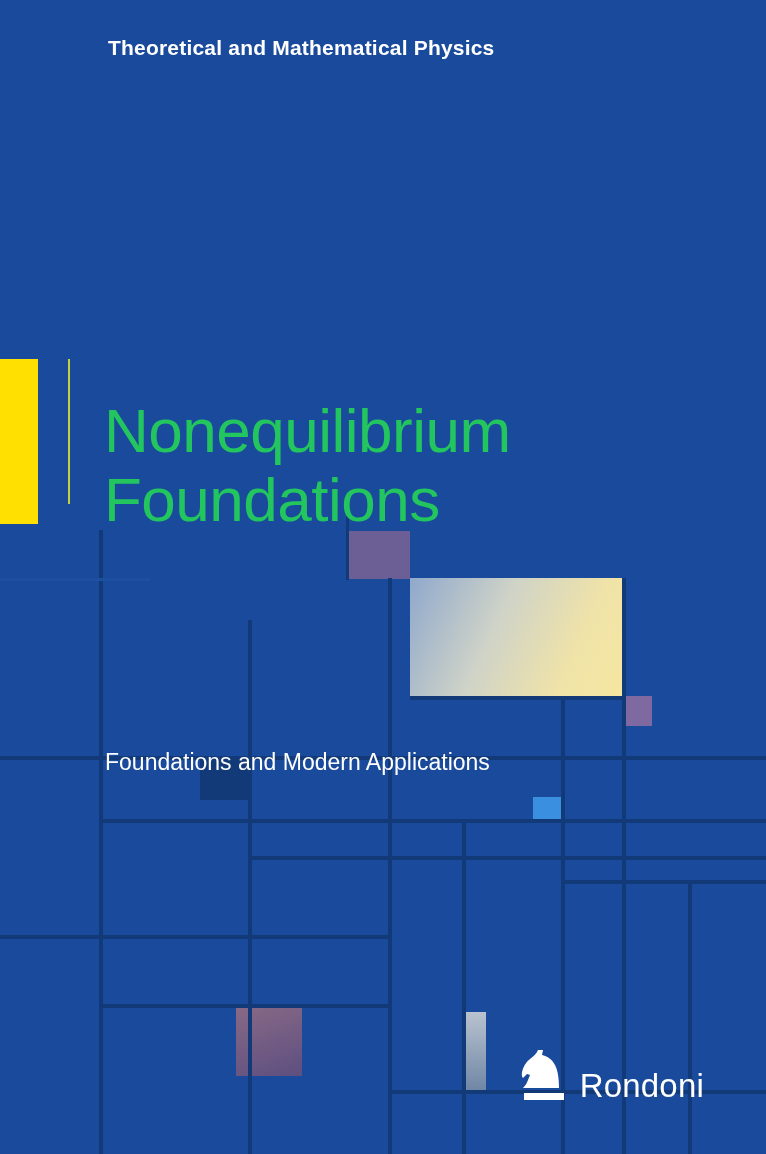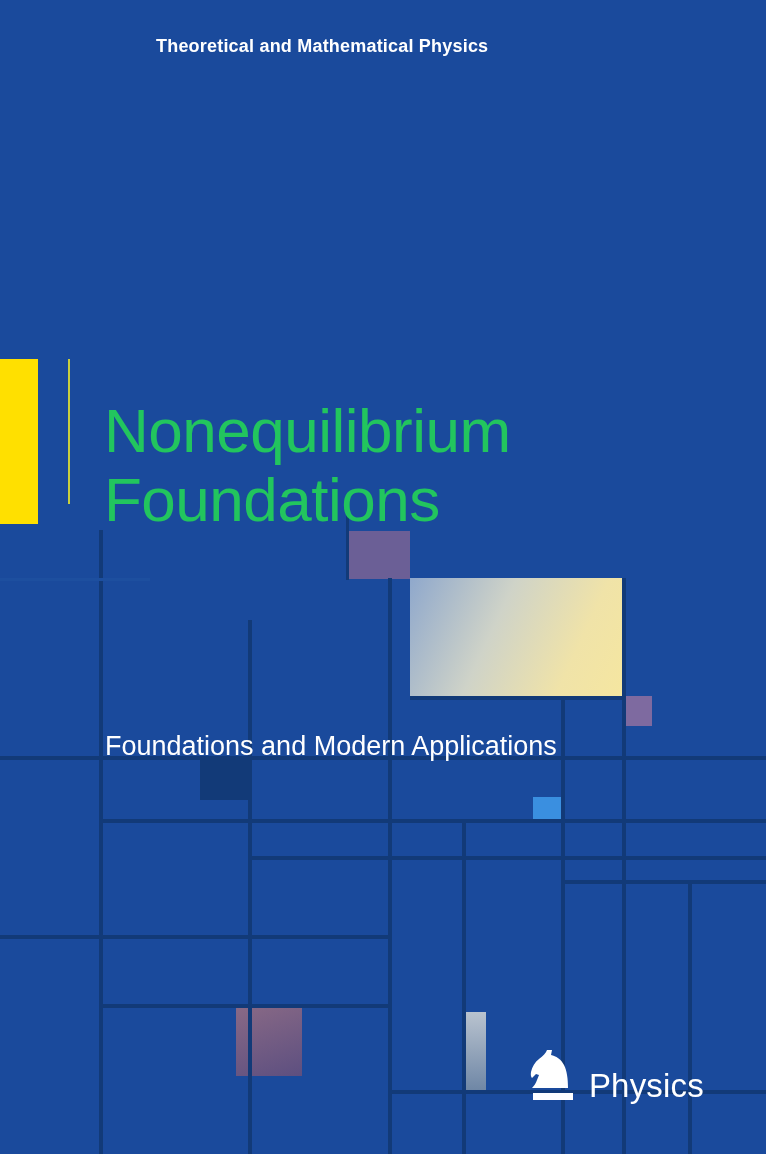--- a/index.html
+++ b/index.html
@@ -26,26 +26,25 @@
     overflow: hidden;
   }
   .rect {
     position: absolute;
   }
   
   .series-title {
     position: absolute;
     left: 108px;
     top: 36px;
-    font-size: 18px;
+    font-size: 21px;
     font-weight: bold;
     color: #ffffff;
     letter-spacing: 0.2px;
     white-space: nowrap;
-    margin-left: 48px;
   }
   
   .yellow-block {
     position: absolute;
     left: 0;
     top: 359px;
     width: 38px;
     height: 165px;
     background: #ffe000;
   }
@@ -81,23 +80,23 @@
     font-weight: 400;
     line-height: 1.12;
     letter-spacing: -0.5px;
     width: 600px;
   }
   .main-title div { white-space: nowrap; }
   
   .subtitle {
     position: absolute;
     left: 105px;
-    top: 731px;
+    top: 749px;
     color: #ffffff;
-    font-size: 27px;
+    font-size: 23px;
     font-weight: 400;
     white-space: nowrap;
   }
   
   .logo {
     position: absolute;
     right: 62px;
     bottom: 50px;
     display: flex;
     align-items: flex-end;
@@ -166,16 +165,16 @@
     <div>Foundations</div>
   </div>
 
   <div class="subtitle">Foundations and Modern Applications</div>
 
   <div class="logo">
     <svg class="knight" viewBox="0 0 52 58">
       <path fill="#ffffff" d="M20 4c-1 3-4 6-8 9-4 3-7 8-8 13-0.5 3 0 5 1 6l4-4 3 1-2 5c-1 3-3 6-5 8h36c0-9-1-17-4-23-3-6-8-9-13-10l1-5-5 0z"></path>
       <rect x="6" y="47" width="40" height="7" fill="#ffffff"></rect>
     </svg>
-    <div class="logo-word">Physics</div>
+    <div class="logo-word">Rondoni</div>
   </div>
 
 </div>
 
 </body></html>

